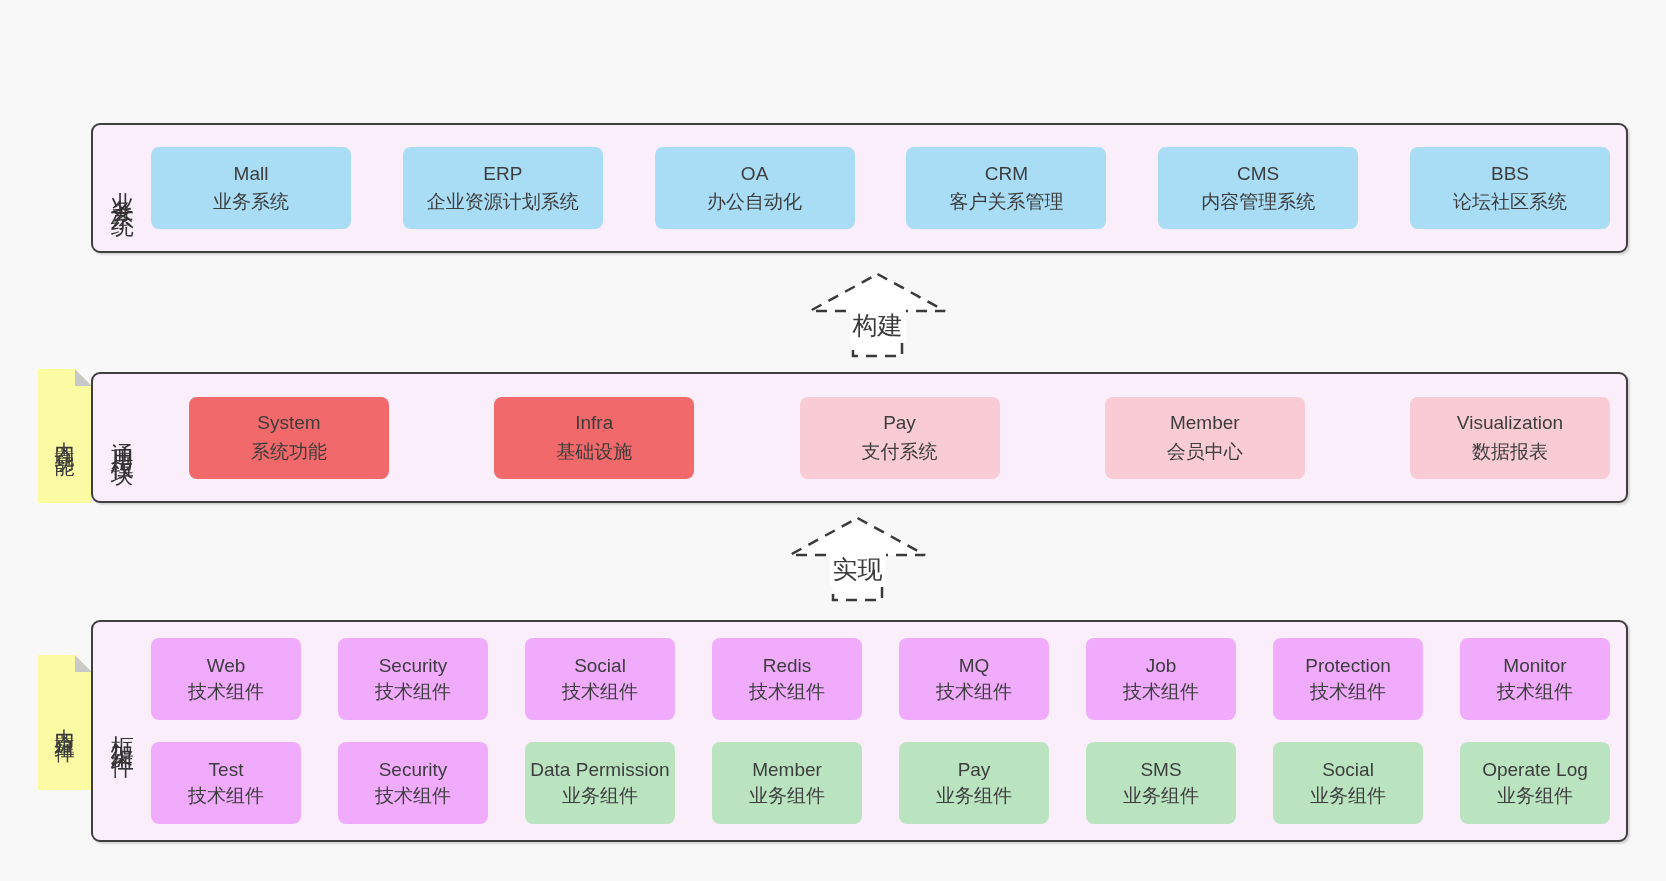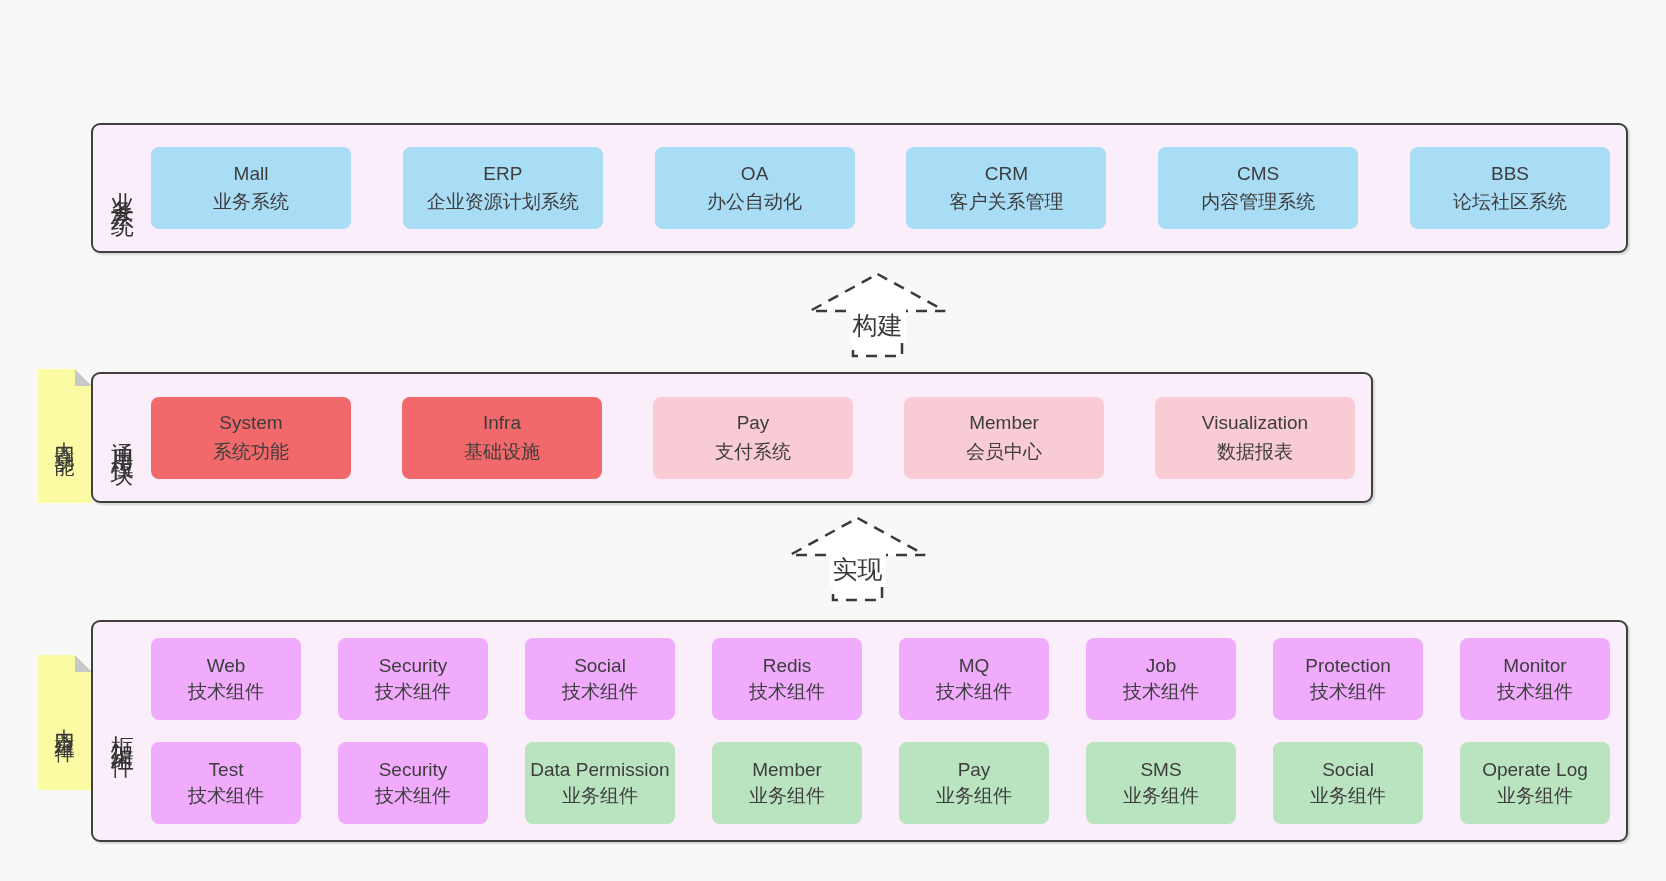--- a/index.html
+++ b/index.html
@@ -99,21 +99,21 @@
   </div>
 </div>
 
 <div class="arrow" style="left:808px;top:272px;">
   <svg width="139" height="86" viewBox="0 0 139 86">
     <path d="M69.5,2 L137,39 L94,39 L94,84 L45,84 L45,39 L2,39 Z" fill="#ffffff" stroke="#3a3a3a" stroke-width="2.5" stroke-dasharray="11,8" stroke-linejoin="miter"></path>
   </svg>
   <div class="arrow-label">构建</div>
 </div>
 
-<div class="container" style="left:91px;top:372px;width:1282px;height:131px;">
+<div class="container" style="left:91px;top:372px;width:1537px;height:131px;gap:38px;">
   <div class="v-label">
     <span>通用模块</span>
   </div>
   <div class="content">
     <div class="box box-lg red">
       <div>System</div>
       <div>系统功能</div>
     </div>
     <div class="box box-lg red">
       <div>Infra</div>

